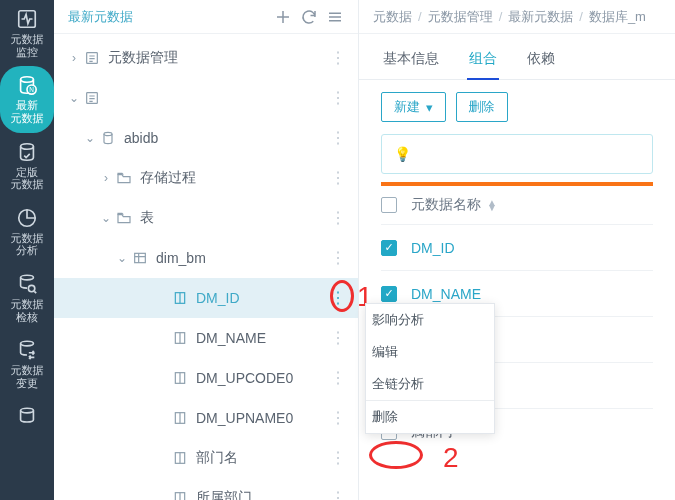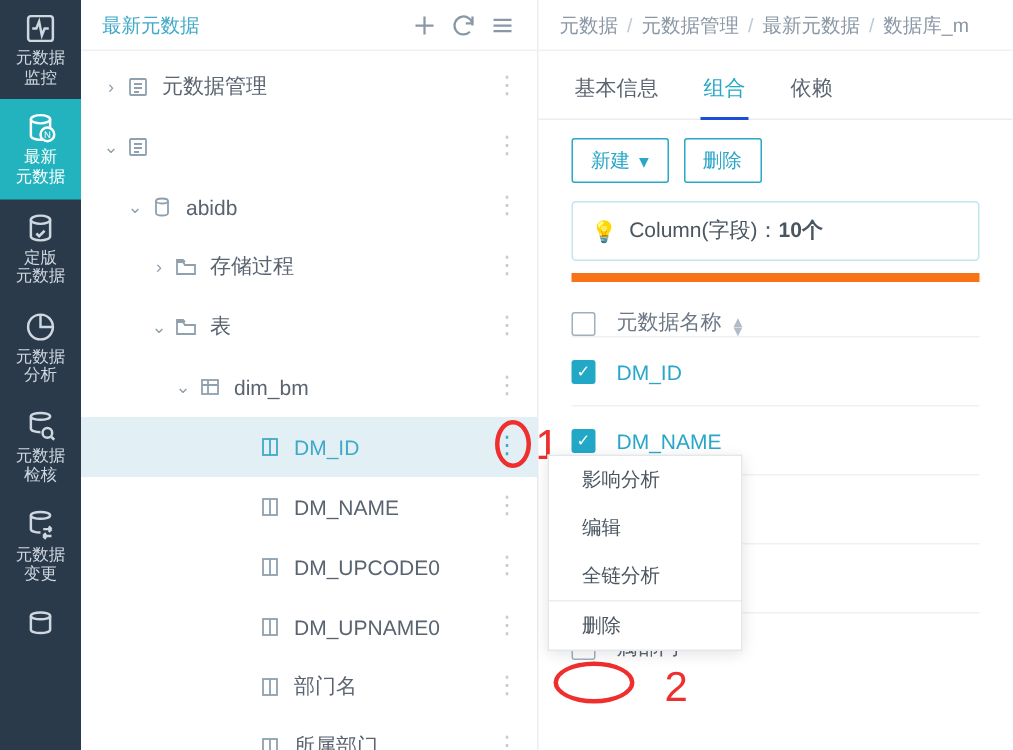--- a/index.html
+++ b/index.html
@@ -1,21 +1,21 @@
 <!DOCTYPE html>
 <html><head>
 <meta charset="utf-8">
 <style>
 * { margin: 0; padding: 0; box-sizing: border-box; font-family: "Microsoft YaHei", Arial, sans-serif; }
 body { width: 675px; height: 500px; overflow: hidden; display: flex; background: #fff; }
 
 
 .rail { width: 54px; background: #2b3a4a; display: flex; flex-direction: column; color: #cfd8e0; font-size: 11px; }
 .rail-item { display: flex; flex-direction: column; align-items: center; padding: 8px 2px; gap: 3px; cursor: pointer; }
-.rail-item.active { background: #22b3be; color: #fff; }
+.rail-item.active { background: #22b3be; color: #fff; border-radius: 21px; }
 .rail-ico { width: 22px; height: 22px; display: flex; align-items: center; justify-content: center; }
 .rail-lbl { text-align: center; line-height: 1.15; }
 
 
 .tree { width: 305px; border-right: 1px solid #e9edf1; display: flex; flex-direction: column; position: relative; }
 .tree-hd { display: flex; align-items: center; height: 34px; padding: 0 10px 0 14px; color: #3fa9c7; border-bottom: 1px solid #eef1f4; font-size: 13px; }
 .tree-hd .spacer { flex: 1; }
 .hd-ico { width: 26px; height: 26px; display: flex; align-items: center; justify-content: center; color: #8a97a5; cursor: pointer; }
 .tree-body { flex: 1; overflow: hidden; padding-top: 4px; }
 .node { display: flex; align-items: center; height: 40px; padding-right: 8px; color: #5a6470; font-size: 14px; cursor: pointer; position: relative; }
@@ -31,35 +31,35 @@
 .d3 { padding-left: 44px; }
 .d4 { padding-left: 60px; }
 .d6 { padding-left: 100px; }
 
 
 .anno { position: absolute; border: 3px solid #ef2e2e; border-radius: 50%; pointer-events: none; }
 .anno-num { position: absolute; color: #ef2e2e; font-size: 28px; font-weight: 400; pointer-events: none; }
 
 
 .ctx { position: absolute; left: 365px; top: 303px; width: 130px; background: #fff; border: 1px solid #e3e7ec; box-shadow: 0 2px 10px rgba(0,0,0,.12); z-index: 10; font-size: 13px; }
-.ctx-item { height: 32px; display: flex; align-items: center; padding: 0 22px; color: #4a5560; cursor: pointer; }
+.ctx-item { height: 32px; display: flex; align-items: center; padding: 0 6px; color: #4a5560; cursor: pointer; }
 .ctx-sep { height: 1px; background: #eaedf0; margin: 0; }
 
 
 .detail { flex: 1; display: flex; flex-direction: column; font-size: 14px; }
 .crumb { height: 34px; display: flex; align-items: center; padding: 0 14px; color: #8a97a5; font-size: 13px; gap: 6px; border-bottom: 1px solid #eef1f4; }
 .crumb .sep { color: #bfc9d2; }
 .tabs { display: flex; gap: 26px; padding: 8px 22px 0 22px; border-bottom: 1px solid #e9edf1; }
 .tab { padding: 8px 2px 10px 2px; color: #5a6470; cursor: pointer; }
 .tab.active { color: #22a8c6; border-bottom: 2px solid #1d4ed8; margin-bottom: -1px; }
 .toolbar { display: flex; gap: 10px; padding: 12px 22px; }
 .btn { height: 30px; padding: 0 12px; border: 1px solid #2aa6c8; color: #2aa6c8; background: #fff; display: flex; align-items: center; gap: 6px; font-size: 13px; cursor: pointer; border-radius: 2px; }
 .info-bar { margin: 0 22px 8px 22px; border: 1px solid #bfe7ef; border-radius: 3px; height: 40px; display: flex; align-items: center; padding: 0 12px; gap: 8px; color: #4a5560; }
 .info-bar .bulb { color: #f5b93e; }
-.thead { display: flex; align-items: flex-end; height: 42px; margin: 0 22px; border-top: 6px solid #f97316; color: #6b7785; }
+.thead { display: flex; align-items: center; height: 42px; margin: 0 22px; border-top: 4px solid #f97316; color: #6b7785; }
 .cb { width: 16px; height: 16px; border: 1px solid #9fb0bd; border-radius: 2px; margin-right: 14px; display: inline-flex; align-items: center; justify-content: center; cursor: pointer; background: #fff; }
 .cb.checked { border-color: #22a8c6; background: #22a8c6; color: #fff; font-size: 11px; }
 .row { display: flex; align-items: center; height: 46px; margin: 0 22px; border-top: 1px solid #eef1f4; color: #2aa6c8; }
 .row .txt { color: #2aa6c8; text-decoration: underline; text-decoration-color: transparent; }
 .row.plain .txt { color: #5a6470; }
 .sort { margin-left: 6px; color: #b1bcc8; font-size: 10px; display: inline-flex; flex-direction: column; line-height: 0.55; }
 
 svg { display: block; }
 </style>
 </head>
@@ -323,21 +323,20 @@
   </div>
   <div class="toolbar">
     <div class="btn">
         <span>新建</span>
         <span>▾</span>
       </div>
     <div class="btn">删除</div>
   </div>
   <div class="info-bar">
     <span class="bulb">💡</span>
-    <span><span>Column(字段)：</span><b>10个</b></span>
   </div>
   <div class="thead">
     <span class="cb"></span>
     <span>元数据名称</span>
     <span class="sort">
         <span>▲</span>
         <span>▼</span>
       </span>
   </div>
   <div id="rows">

